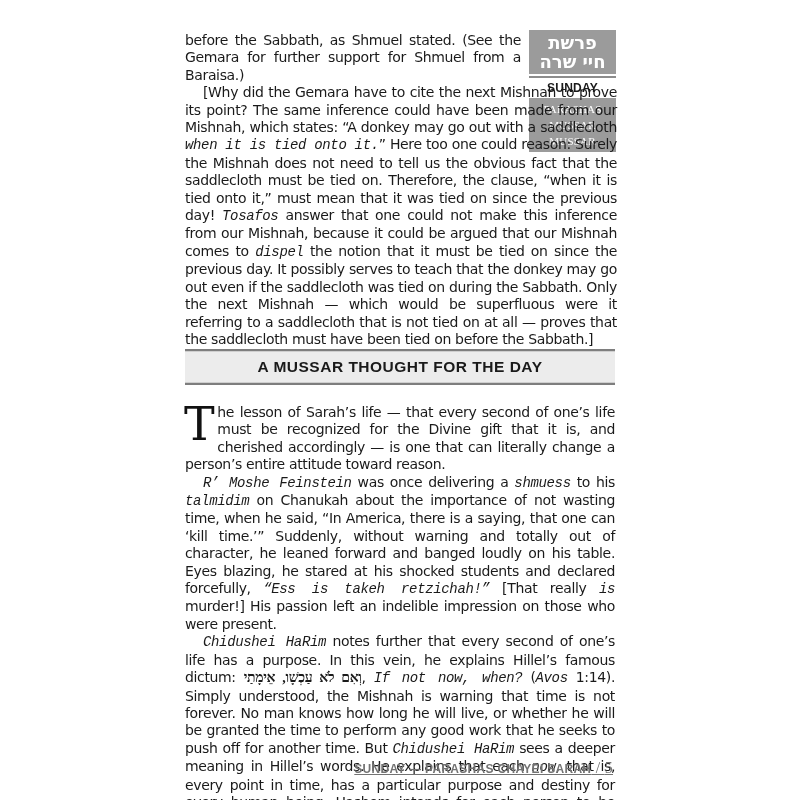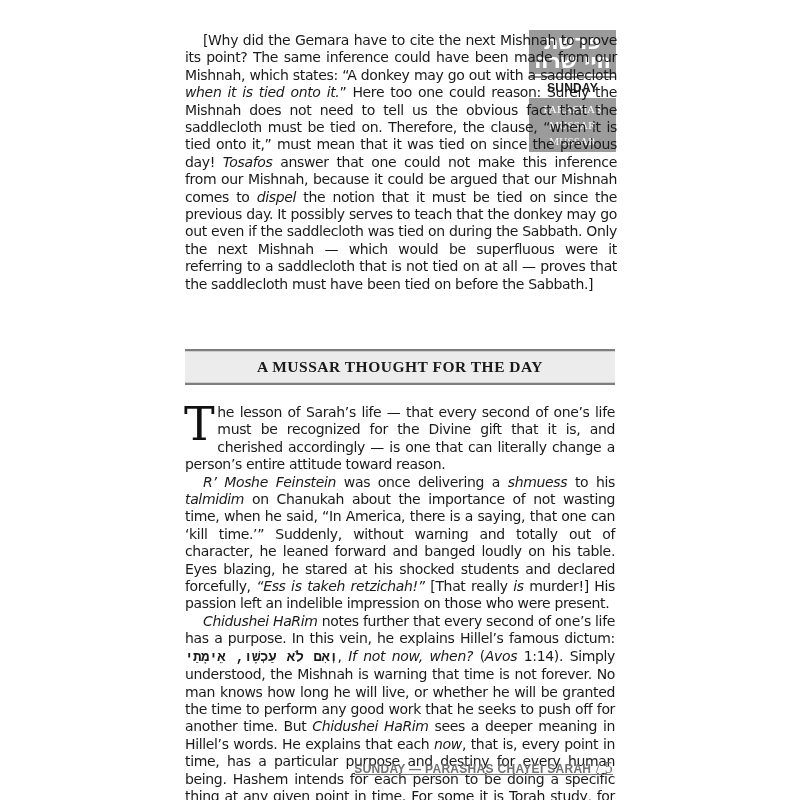--- a/index.html
+++ b/index.html
@@ -9,59 +9,59 @@
       font-family: "DejaVu Sans", sans-serif;
       font-size: 14px;
       line-height: 17.4px;
       color: #1a1a1a;
       text-align: justify;
       letter-spacing: -0.35px;
       word-spacing: 0px;
     }
     .text p { margin: 0; }
     .indent { text-indent: 18px; }
-    em { font-style: italic; }
+    em { font-style: italic; font-family: Liberation Mono, monospace; }
 
     .top-block { position: absolute; left: 185px; top: 32px; width: 432px; }
     .top-first { width: 336px; }
 
     .sidebar { position: absolute; left: 529px; top: 30px; width: 87px; }
     .sb-heb {
       background: #9b9b9b; color: #ffffff; text-align: center;
       font-family: "DejaVu Sans", sans-serif; font-weight: bold;
-      font-size: 21px; line-height: 19px; padding: 3px 0 3px 0;
+      font-size: 18px; line-height: 19px; padding: 3px 0 3px 0;
       direction: rtl;
     }
     .sb-rule { height: 2px; background: #8c8c8c; margin-top: 2px; }
     .sb-day {
       text-align: center; font-family: "Liberation Sans", sans-serif; font-weight: bold;
       font-size: 12px; line-height: 16px; color: #1a1a1a; padding: 2px 0 2px 0;
       letter-spacing: 0.2px;
     }
     .sb-parasha {
       background: #9b9b9b; color: #ffffff; text-align: center;
       font-family: "Liberation Serif", serif; font-size: 11px; line-height: 16px;
       padding: 3px 0 3px 0; letter-spacing: 0.2px;
     }
 
     .heading-band { position: absolute; left: 185px; top: 349px; width: 430px; }
     .hb-rule { height: 2px; background: #7e7e7e; }
     .hb-thin { height: 1px; background: #cfcfcf; }
     .hb-body {
       background: #ececec; height: 30px; display: flex; align-items: center; justify-content: center;
-      font-family: Liberation Serif, serif; font-weight: bold; font-size: 15.5px; color: #1a1a1a;
+      font-family: Liberation Sans, sans-serif; font-weight: bold; font-size: 15.5px; color: #1a1a1a;
       letter-spacing: 0.5px;
     }
 
     .main-block { position: absolute; left: 185px; top: 404px; width: 430px; }
     .dropcap {
       float: left; font-family: "DejaVu Serif", serif; font-size: 46px; line-height: 36px;
       margin: 2px 3px 0 -1px; color: #111; font-weight: normal;
     }
-    .heb { font-family: Liberation Mono, monospace; direction: rtl; unicode-bidi: embed; font-weight: bold; }
+    .heb { font-family: Liberation Serif, serif; direction: rtl; unicode-bidi: embed; font-weight: bold; }
 
     .footer {
       position: absolute; right: 187px; top: 759px;
       font-family: "Liberation Sans", sans-serif; font-size: 12px; color: #737373;
       font-weight: bold; letter-spacing: 0.3px; text-decoration: underline;
     }
     .footer .pg { font-family: "Liberation Serif", serif; font-weight: normal; font-size: 16px; }
   </style>
 </head>
 <body>
@@ -76,20 +76,21 @@
     <div class="sb-rule"></div>
     <div class="sb-day">SUNDAY</div>
     <div class="sb-parasha">
       <div>PARASHAS</div>
       <div>MUSSAR</div>
       <div>MUSSAR</div>
     </div>
   </div>
 
   <div class="top-block text">
+    <p class="top-first">before the Sabbath, as Shmuel stated. (See the Gemara for further support for Shmuel from a Baraisa.)</p>
     <p class="indent"><span style="display:block;width:336px;float:left;height:0"></span><span>[Why did the Gemara have to cite the next Mishnah to prove its point? The same inference could have been made from our Mishnah, which states: “A donkey may go out with a saddlecloth </span><em>when it is tied onto it.</em><span>” Here too one could reason: Surely the Mishnah does not need to tell us the obvious fact that the saddlecloth must be tied on. Therefore, the clause, “when it is tied onto it,” must mean that it was tied on since the previous day! </span><em>Tosafos</em><span> answer that one could not make this inference from our Mishnah, because it could be argued that our Mishnah comes to </span><em>dispel</em><span> the notion that it must be tied on since the previous day. It possibly serves to teach that the donkey may go out even if the saddlecloth was tied on during the Sabbath. Only the next Mishnah — which would be superfluous were it referring to a saddlecloth that is not tied on at all — proves that the saddlecloth must have been tied on before the Sabbath.]</span></p>
   </div>
 
   <div class="heading-band">
     <div class="hb-rule"></div>
     <div class="hb-thin"></div>
     <div class="hb-body">A MUSSAR THOUGHT FOR THE DAY</div>
     <div class="hb-thin"></div>
     <div class="hb-rule"></div>
   </div>

